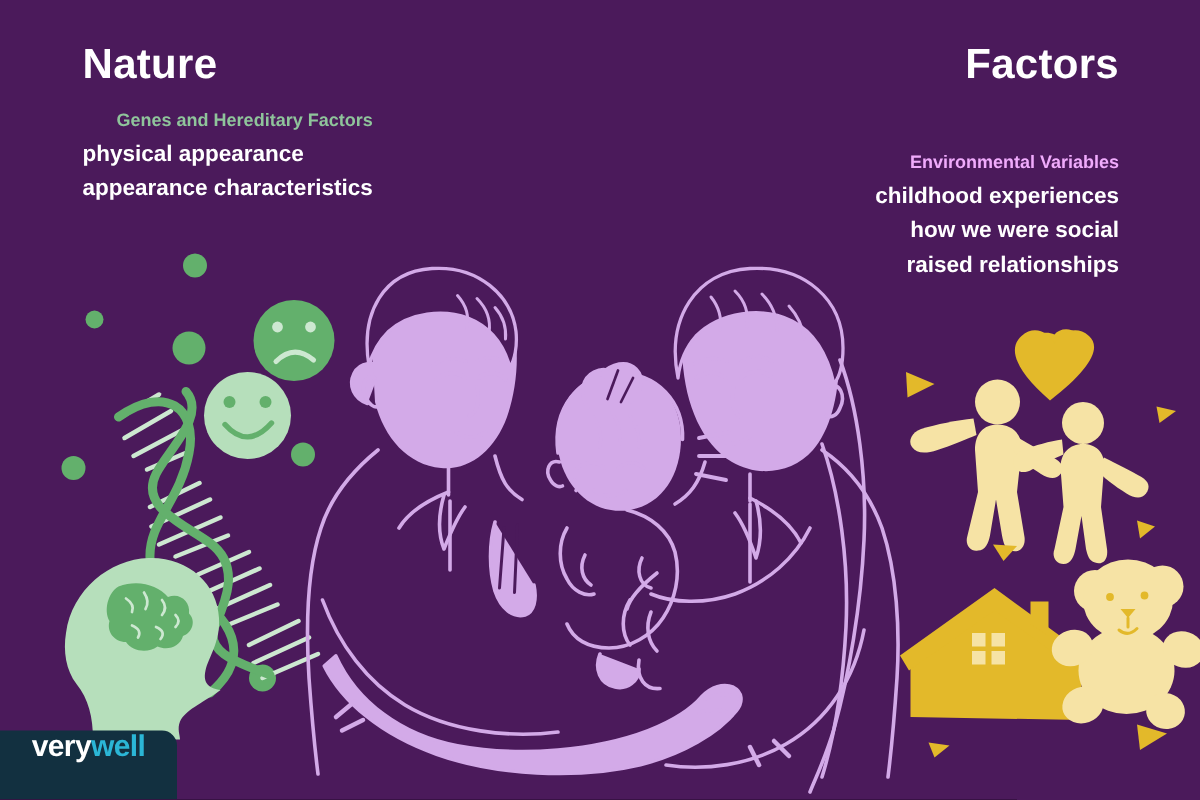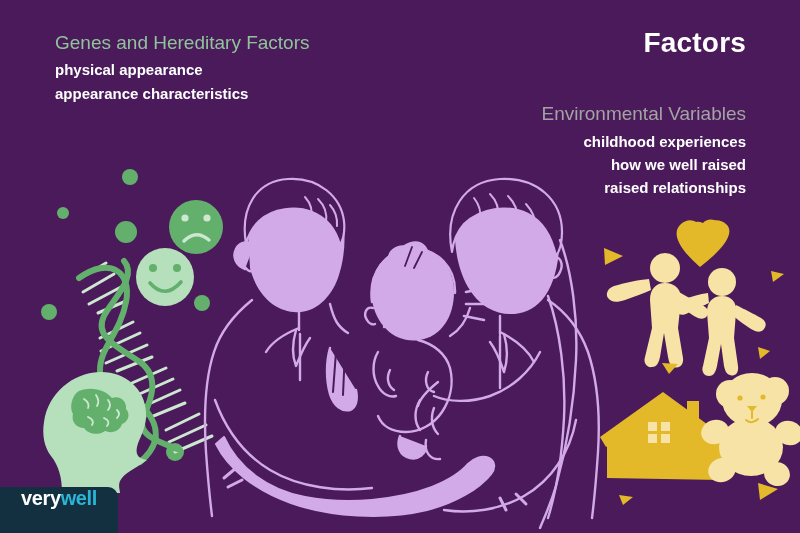--- a/index.html
+++ b/index.html
@@ -36,28 +36,29 @@
   .heading {
     font-size: 28px;
     font-weight: bold;
     color: #FFFFFF;
     letter-spacing: 0.2px;
     line-height: 1.05;
     margin: 0 0 14px 0;
     white-space: nowrap;
   }
   .subheading {
-    font-size: 19px;
-    font-weight: normal;
+    font-size: 12px;
+    font-weight: bold;
     line-height: 1.55;
     margin: 0 0 1px 0;
     white-space: nowrap;
+    text-align: right;
   }
   .sub-green { color: #8FC49B; }
-  .sub-gold  { color: #a3a3a3; margin-top: 42px; }
+  .sub-gold  { color: #f0abfc; margin-top: 42px; }
   .item {
     font-size: 15px;
     font-weight: bold;
     color: #FFFFFF;
     line-height: 1.55;
     white-space: nowrap;
   }
 
   
   .logo {
@@ -359,30 +360,31 @@
 
     <g stroke="#D3AAE8" stroke-width="3" stroke-linecap="round">
       <path d="M236 468 L224 478"></path>
       <path d="M242 480 L228 487"></path>
       <path d="M500 498 L506 510"></path>
       <path d="M516 494 L526 504"></path>
     </g>
   </svg>
 
   <div class="col-left">
+    <div class="heading">Nature</div>
     <div class="subheading sub-green">Genes and Hereditary Factors</div>
     <div class="item">physical appearance</div>
     <div class="item">appearance characteristics</div>
   </div>
 
   <div class="col-right">
     <div class="heading">Factors</div>
     <div class="subheading sub-gold">Environmental Variables</div>
     <div class="item">childhood experiences</div>
-    <div class="item">how we well raised</div>
+    <div class="item">how we were social</div>
     <div class="item">raised relationships</div>
   </div>
 
   <div class="logo">
     <span class="logo-text"><span class="logo-very">very</span><span class="logo-well">well</span></span>
   </div>
 
 </div>
 
 </body></html>

